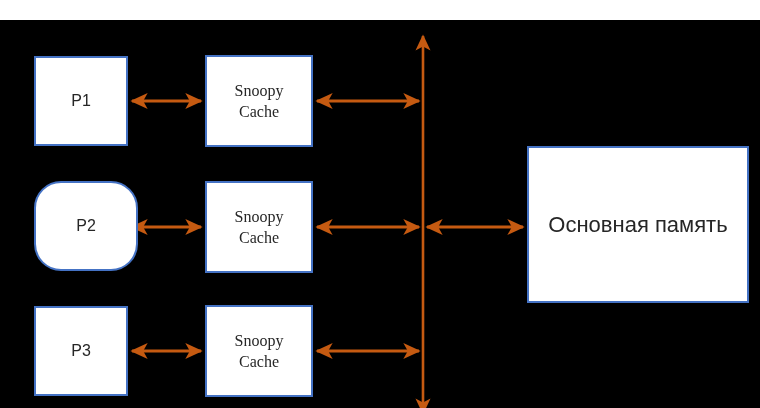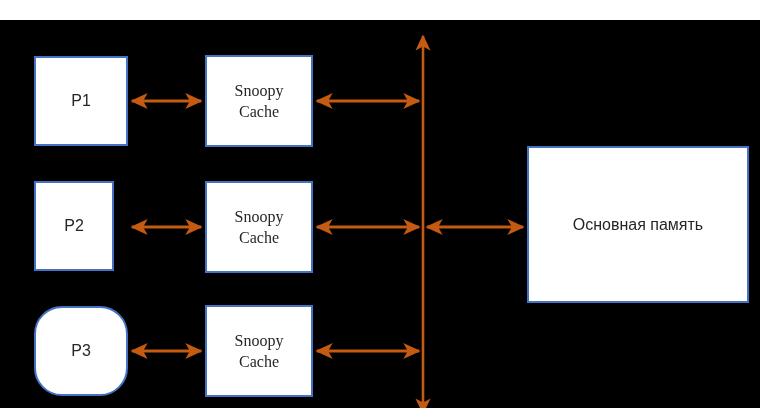--- a/index.html
+++ b/index.html
@@ -32,21 +32,21 @@
     white-space: pre-line;
   }
   .node-proc {
     font-size: 16px;
   }
   .node-cache {
     font-size: 16px;
     font-family: Liberation Serif, serif;
   }
   .node-mem {
-    font-size: 16px;
+    font-size: 22px;
   }
   #bus-svg {
     position: absolute;
     left: 0;
     top: 0;
     width: 760px;
     height: 408px;
     pointer-events: none;
   }
 </style>
@@ -75,25 +75,25 @@
     <line x1="317" y1="207" x2="419" y2="207" stroke="#C55A11" stroke-width="2.8" marker-start="url(#ah-start)" marker-end="url(#ah)"></line>
     <line x1="317" y1="331" x2="419" y2="331" stroke="#C55A11" stroke-width="2.8" marker-start="url(#ah-start)" marker-end="url(#ah)"></line>
 
     <line x1="427" y1="207" x2="523" y2="207" stroke="#C55A11" stroke-width="2.8" marker-start="url(#ah-start)" marker-end="url(#ah)"></line>
   </svg>
 
   <div class="node node-proc" style="left:34px; top:36px; width:94px; height:90px;">
     <span>P1</span>
   </div>
 
-  <div class="node node-proc" style="left:34px; top:161px; width:80px; height:90px;">
+  <div class="node node-proc" style="left:34px; top:161px; width:104px; height:90px;border-radius:27px;">
     <span>P2</span>
   </div>
 
-  <div class="node node-proc" style="left:34px; top:286px; width:94px; height:90px;border-radius:28px;">
+  <div class="node node-proc" style="left:34px; top:286px; width:94px; height:90px;">
     <span>P3</span>
   </div>
 
   <div class="node node-cache" style="left:205px; top:35px; width:108px; height:92px;">
     <span>Snoopy
 Cache</span>
   </div>
 
   <div class="node node-cache" style="left:205px; top:161px; width:108px; height:92px;">
     <span>Snoopy

